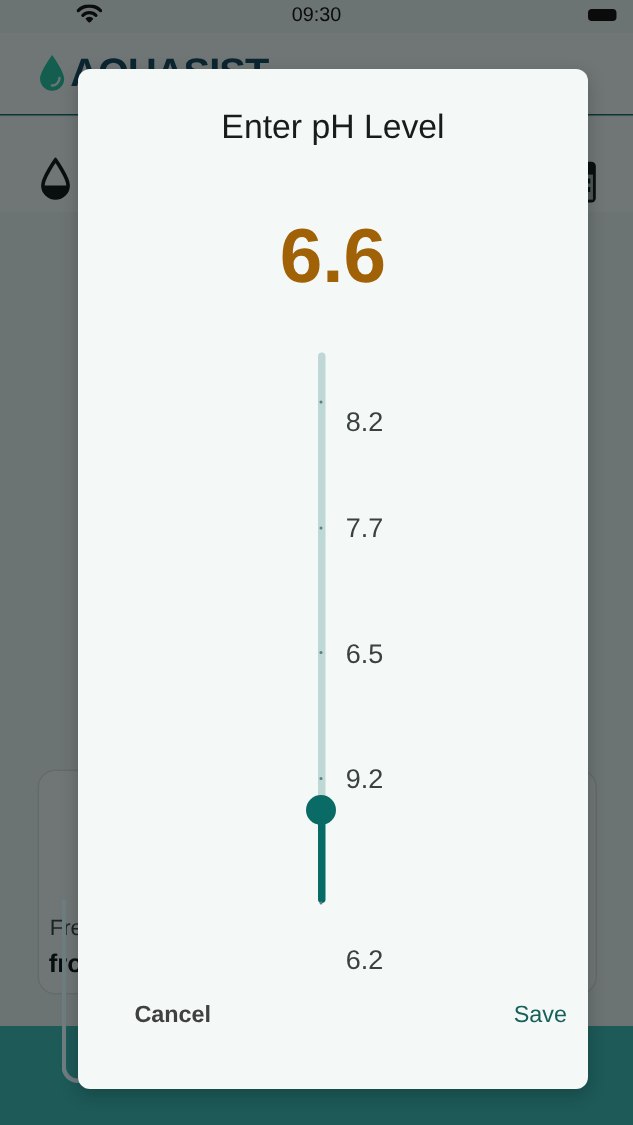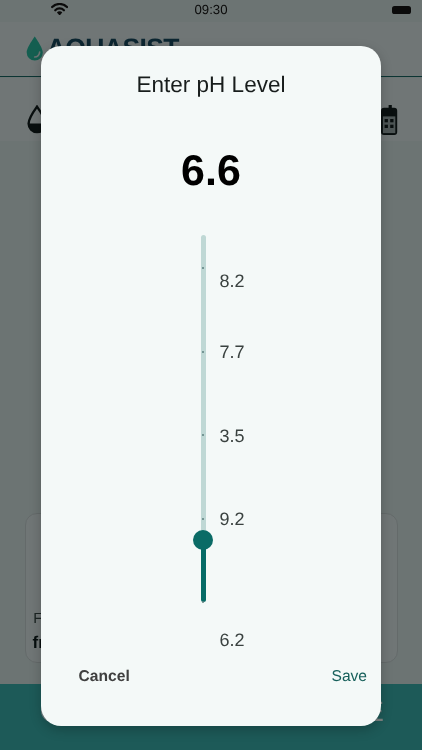--- a/index.html
+++ b/index.html
@@ -30,25 +30,25 @@
   .bottomnav { position:absolute; left:0; top:684.3px; width:422px; height:65.7px; background:#1d5a58; z-index:15; }
   .bn-label { position:absolute; top:12.5px; width:200px; text-align:right; font-size:28px; line-height:30px; color:#7d8382; white-space:nowrap; }
 
   
   .scrim { position:absolute; left:0; top:0; width:422px; height:750px; background:rgba(0,10,10,0.562); z-index:10; }
   
   .modal-edge { position:absolute; left:40.6px; top:600px; width:340.8px; height:122.2px; border-radius:0 0 11px 11px;
                 border-left:3px solid #6e7d80; border-bottom:3px solid #6e7d80; border-right:3px solid transparent; z-index:17; }
 
   
-  .modal { position:absolute; left:41px; top:46px; width:340px; height:680px; background:#f4f9f8; border-radius:20px; z-index:20;
+  .modal { position:absolute; left:52px; top:46px; width:340px; height:680px; background:#f4f9f8; border-radius:8px; z-index:20;
            box-shadow:0 4px 12px rgba(0,0,0,0.22); }
   .m-title { position:absolute; left:0; top:24.8px; width:340px; text-align:center; font-size:22.5px; line-height:28px; color:#181d1c; }
   .m-desc { position:absolute; left:26.6px; top:55.6px; width:292px; font-size:15.0px; line-height:21.5px; color:#20262a; }
-  .m-value { position:absolute; left:0; top:105px; width:340px; text-align:center; font-size:43px; line-height:40px; font-weight:bold; color:#000000; }
+  .m-value { position:absolute; left:0; top:105px; width:340px; text-align:center; font-size:51px; line-height:40px; font-weight:bold; color:#a16207; }
 
   
   .slider { position:absolute; left:0; top:0; width:340px; height:679px;padding-left:24px; }
   .trk-inactive { position:absolute; left:159.8px; top:189px; width:5px; height:305px; background:#bfd8d5; border-radius:2.5px; }
   .trk-active   { position:absolute; left:159.6px; top:494px; width:5.6px; height:62px; background:#066b66; border-radius:2.8px; }
   .tick { position:absolute; width:2px; height:2px; border-radius:1px; background:#5c807e; left:161.3px; }
   .thumb { position:absolute; left:151.6px; width:20px; height:20px; border-radius:50%; background:#0a6b66; }
   .slabel { position:absolute; left:178.5px; font-size:18px; line-height:18px; color:#3a4240; }
 
   .m-cancel { position:absolute; left:37.6px; top:621.5px; font-size:15.6px; line-height:17px; color:#404040; font-weight:bold; }
@@ -113,21 +113,21 @@
 
     <div class="slider" id="slider">
       <div class="trk-inactive"></div>
       <div class="trk-active"></div>
       <div class="thumb" style="top:484px"></div>
     <div class="tick" style="top: 221px;"></div>
         <div class="slabel" style="top: 226.2px;">8.2</div>
         <div class="tick" style="top: 304.5px;"></div>
         <div class="slabel" style="top: 297.1px;">7.7</div>
         <div class="tick" style="top: 388px;"></div>
-        <div class="slabel" style="top: 381px;">3.5</div>
+        <div class="slabel" style="top: 381px;">6.5</div>
         <div class="tick" style="top: 471.6px;"></div>
         <div class="slabel" style="top: 464.2px;">9.2</div>
         <div class="tick" style="top: 555px;"></div>
         <div class="slabel" style="top: 536.6px; margin-top: 48px;">6.2</div>
       </div>
 
     <div class="m-cancel">Cancel</div>
     <div class="m-save">Save</div>
   </div>
 </div>

